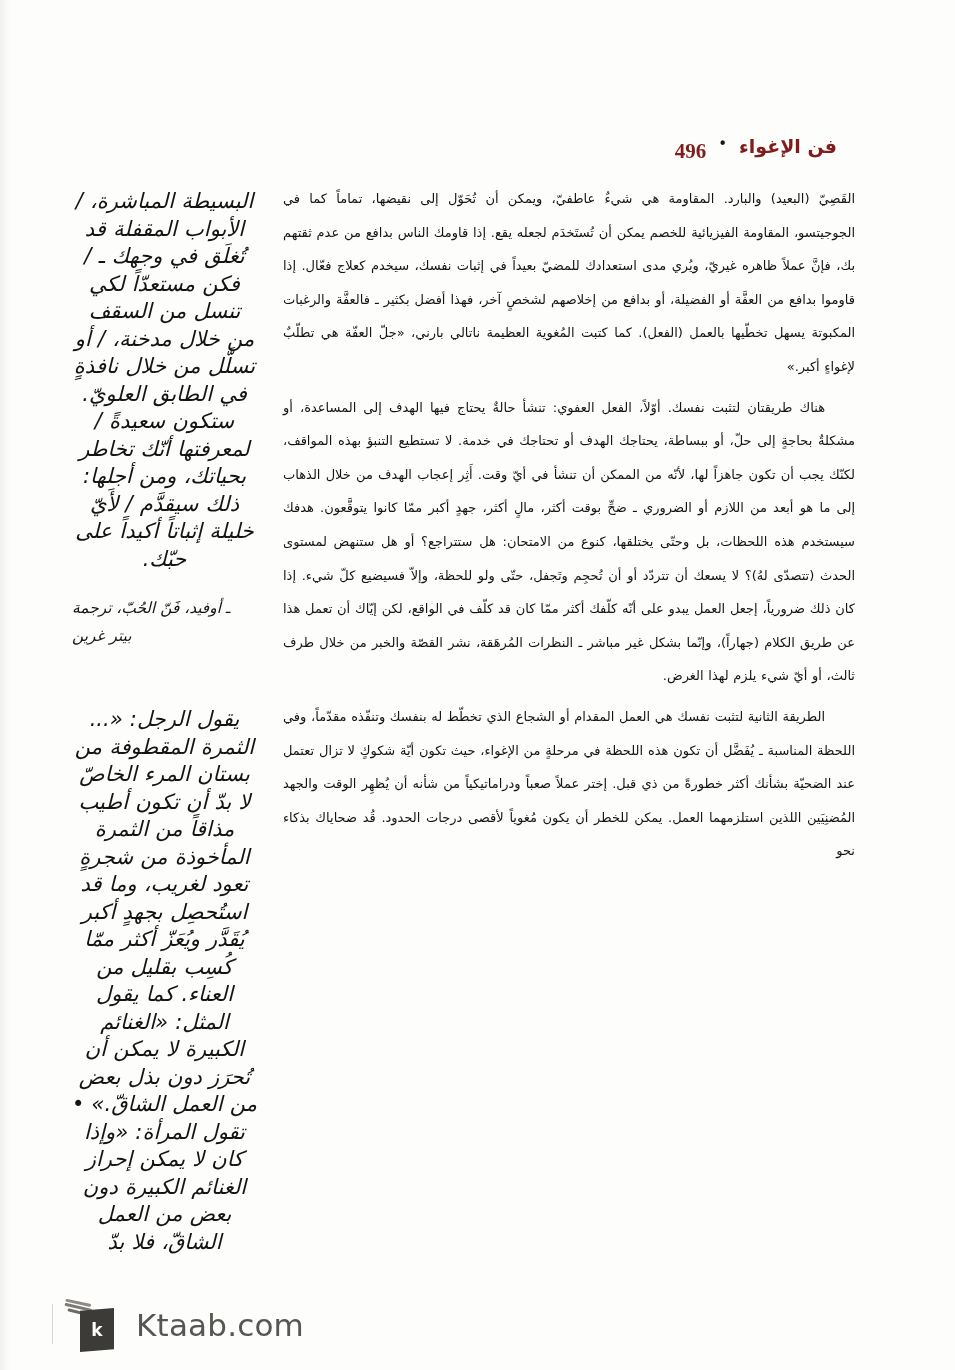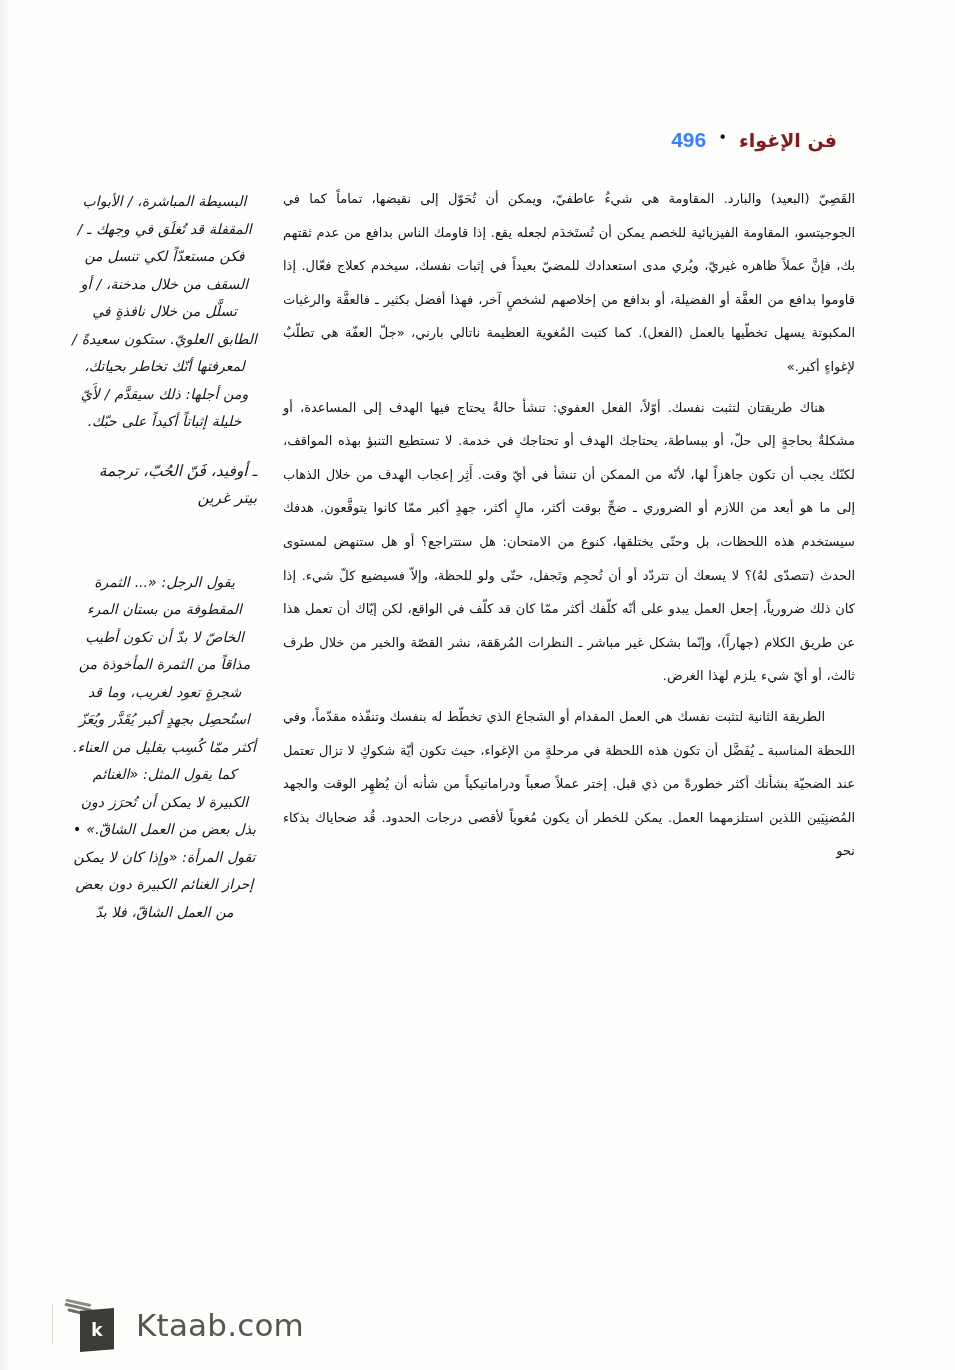--- a/index.html
+++ b/index.html
@@ -44,25 +44,26 @@
     letter-spacing: 0px;
     color: #7f1d1d;
   }
   .rh-dot {
     font-size: 15px;
     line-height: 1;
     color: #141414;
     transform: translateY(-2px);
   }
   .rh-page {
-    font-family: Liberation Sans, sans-serif;
+    font-family: Liberation Serif, serif;
     font-size: 21px;
     font-weight: 700;
-    color: #3b82f6;
+    color: #7f1d1d;
     direction: ltr;
+    margin-top: 11px;
   }
 
   
   .content {
     position: absolute;
     top: 182px;
     right: 100px;
     left: 80px;
     height: 1060px;
     display: flex;
@@ -96,33 +97,33 @@
   }
   .para.indent {
     text-indent: 30px;
   }
   .para:last-child { margin-bottom: 12px; }
 
   
   .side-block {
     font-family: "DejaVu Sans", "Liberation Sans", sans-serif;
     font-style: italic;
-    font-size: 14px;
+    font-size: 21px;
     line-height: 27.5px;
     text-align: center;
     color: #141414;
     margin: 0;
     word-spacing: 0.5px;
   }
   .side-attr {
     font-family: "DejaVu Sans", "Liberation Sans", sans-serif;
     font-style: italic;
     font-size: 15.4px;
     line-height: 27.5px;
-    text-align: right;
+    text-align: left;
     color: #141414;
     margin: 22px 0 0 0;
   }
   .side-gap {
     height: 56px;
   }
 
   
   .footer {
     position: absolute;

